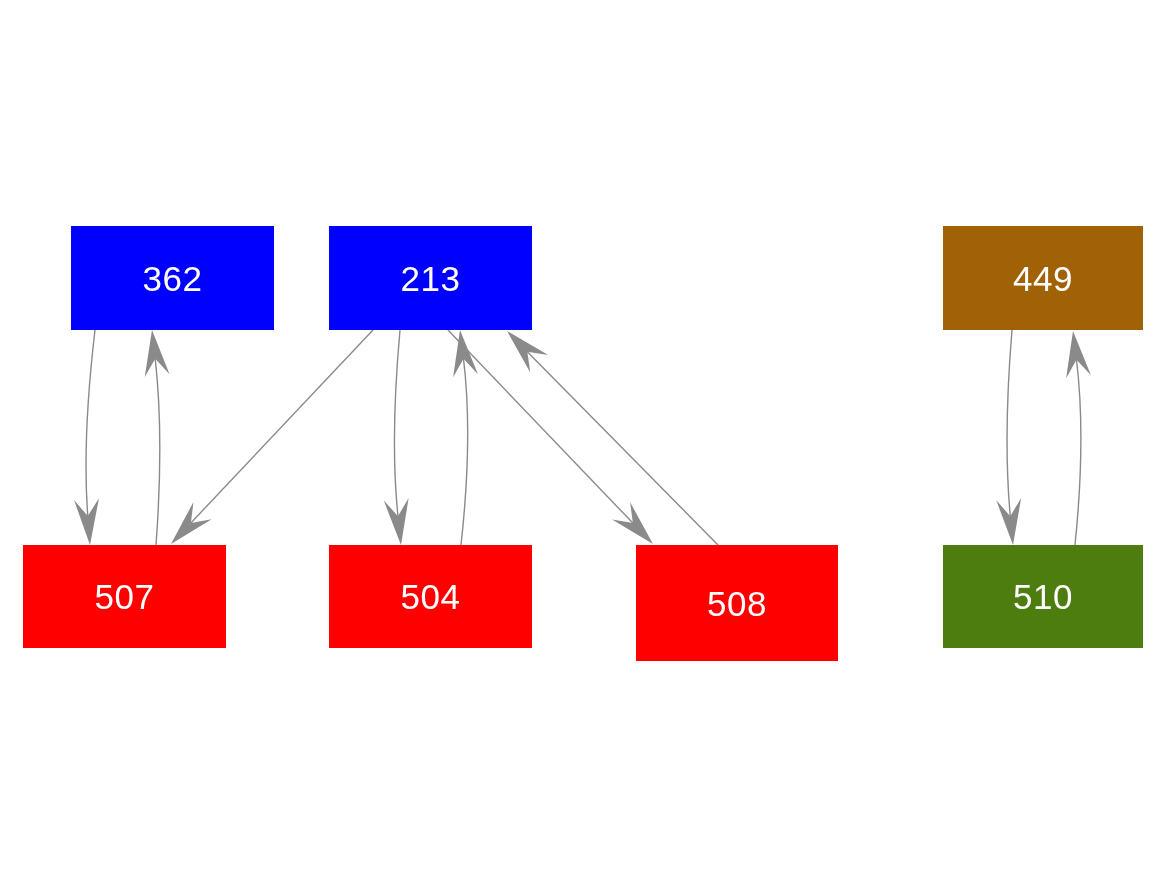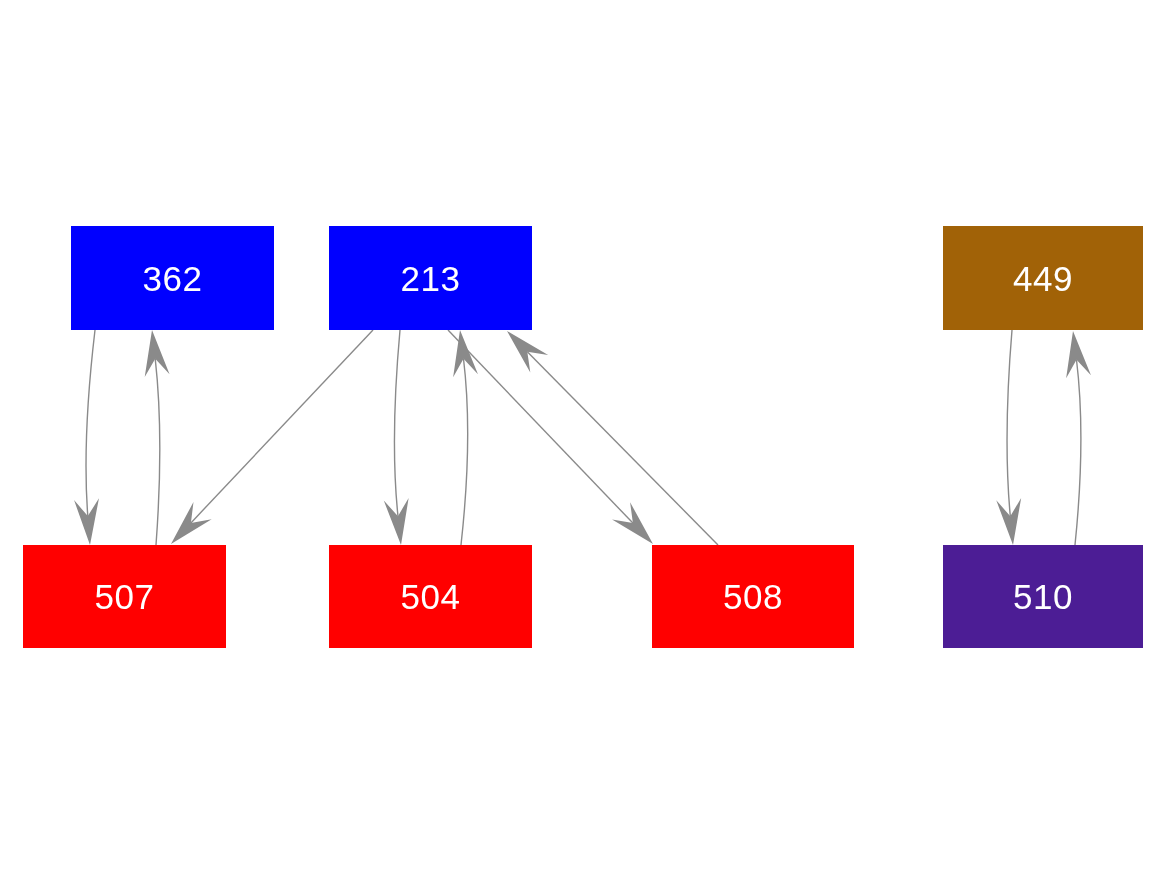--- a/index.html
+++ b/index.html
@@ -71,19 +71,19 @@
   </div>
   <div class="node" style="left: 943px; top: 226px; width: 200px; height: 104px; background: #a16207;">
     <span class="node-label">449</span>
   </div>
   <div class="node" style="left: 23px; top: 545px; width: 203px; height: 103px; background: rgb(255, 0, 0);">
     <span class="node-label">507</span>
   </div>
   <div class="node" style="left: 329px; top: 545px; width: 203px; height: 103px; background: rgb(255, 0, 0);">
     <span class="node-label">504</span>
   </div>
-  <div class="node" style="left: 636px; top: 545px; width: 202px; height: 103px; background: rgb(255, 0, 0); margin-left: 16px;">
+  <div class="node" style="left: 636px; top: 545px; width: 202px; height: 116px; background: rgb(255, 0, 0);">
     <span class="node-label">508</span>
   </div>
-  <div class="node" style="left: 943px; top: 545px; width: 200px; height: 103px; background: #4c1d95;">
+  <div class="node" style="left: 943px; top: 545px; width: 200px; height: 103px; background: #4d7c0f;">
     <span class="node-label">510</span>
   </div>
 </div>
 
 </body></html>

